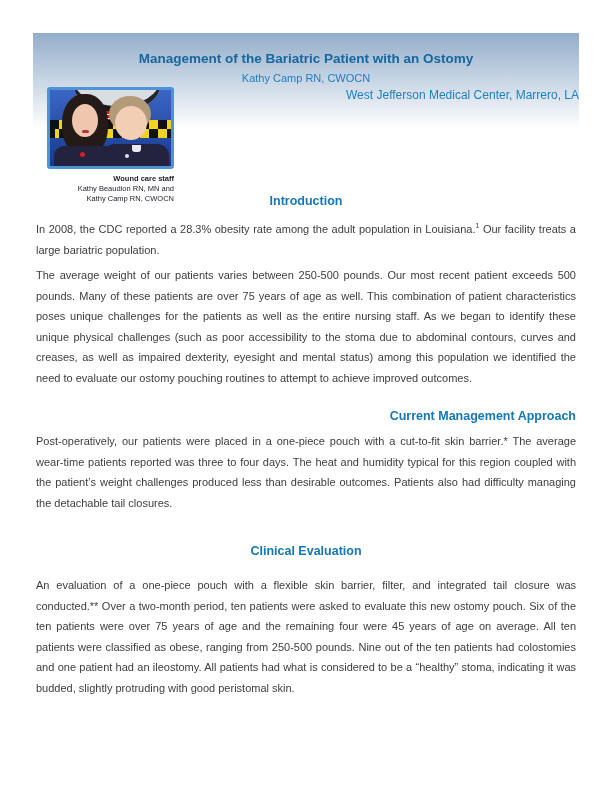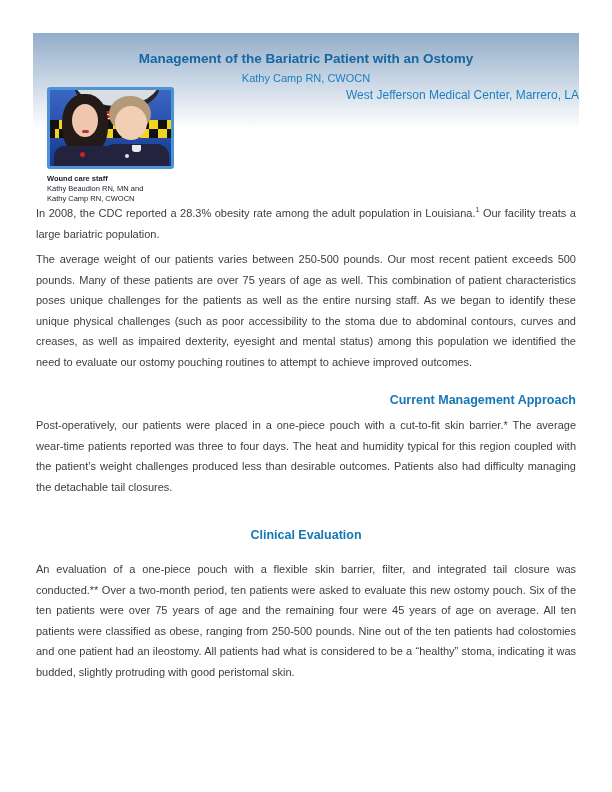--- a/index.html
+++ b/index.html
@@ -49,21 +49,21 @@
   .face-left{position:absolute;left:22px;top:14px;width:26px;height:33px;border-radius:50%;background:#eec7ae;}
   .lips-left{position:absolute;left:32px;top:40px;width:7px;height:3px;border-radius:2px;background:#b5323c;}
   .body-left{position:absolute;left:4px;top:56px;width:62px;height:22px;border-radius:10px 10px 0 0;background:#23233f;}
   .pin-left{position:absolute;left:30px;top:62px;width:5px;height:5px;border-radius:50%;background:#c22;}
   .hair-right{position:absolute;right:20px;top:6px;width:42px;height:36px;border-radius:50%;background:#b39a78;}
   .face-right{position:absolute;right:24px;top:16px;width:32px;height:34px;border-radius:50%;background:#f1ceb4;}
   .body-right{position:absolute;right:2px;top:54px;width:66px;height:24px;border-radius:12px 12px 0 0;background:#23233f;}
   .collar-right{position:absolute;right:30px;top:55px;width:9px;height:7px;background:#e8eaf0;border-radius:0 0 3px 3px;}
   .pin-right{position:absolute;right:42px;top:64px;width:4px;height:4px;border-radius:50%;background:#dfe3ea;}
   .photo-caption{
-    margin-top:5px;text-align:left;font-size:7.5px;line-height:10px;color:var(--caption-text);
+    margin-top:5px;text-align:right;font-size:7.5px;line-height:10px;color:var(--caption-text);
   }
   .cap-title{font-weight:bold;}
   
   .content{position:absolute;left:36px;top:193px;width:540px;}
   .sec-heading{
     margin:0;text-align:center;font-size:12.5px;font-weight:bold;color:var(--heading-blue);line-height:16px;
   }
   .sec-body{
     margin:0;font-size:11px;line-height:20.5px;text-align:justify;color:var(--body-text);
   }
@@ -108,20 +108,21 @@
     </div>
     <figcaption class="photo-caption">
       <div class="cap-title">Wound care staff</div>
       <div>Kathy Beaudion RN, MN and</div>
       <div>Kathy Camp RN, CWOCN</div>
     </figcaption>
   </figure>
 
   <main class="content">
 
+    <h2 class="sec-heading" id="h-intro">Introduction</h2>
     <p class="sec-body" id="p-intro"><span>In 2008, the CDC reported a 28.3% obesity rate among the adult population in Louisiana.</span><sup>1</sup><span> Our facility treats a large bariatric population.</span></p>
 
     <p class="sec-body" id="p-problem">The average weight of our patients varies between 250-500 pounds. Our most recent patient exceeds 500 pounds. Many of these patients are over 75 years of age as well. This combination of patient characteristics poses unique challenges for the patients as well as the entire nursing staff. As we began to identify these unique physical challenges (such as poor accessibility to the stoma due to abdominal contours, curves and creases, as well as impaired dexterity, eyesight and mental status) among this population we identified the need to evaluate our ostomy pouching routines to attempt to achieve improved outcomes.</p>
 
     <h2 class="sec-heading" id="h-approach">Current Management Approach</h2>
     <p class="sec-body" id="p-approach">Post-operatively, our patients were placed in a one-piece pouch with a cut-to-fit skin barrier.*  The average wear-time patients reported was three to four days. The heat and humidity typical for this region coupled with the patient’s weight challenges produced less than desirable outcomes. Patients also had difficulty managing the detachable tail closures.</p>
 
     <h2 class="sec-heading" id="h-evaluation">Clinical Evaluation</h2>
     <p class="sec-body" id="p-evaluation">An evaluation of a one-piece pouch with a flexible skin barrier, filter, and integrated tail closure was conducted.** Over a two-month period, ten patients were asked to evaluate this new ostomy pouch. Six of the ten patients were over 75 years of age and the remaining four were 45 years of age on average. All ten patients were classified as obese, ranging from 250-500 pounds. Nine out of the ten patients had colostomies and one patient had an ileostomy. All patients had what is considered to be a “healthy” stoma, indicating it was budded, slightly protruding with good peristomal skin.</p>
 

